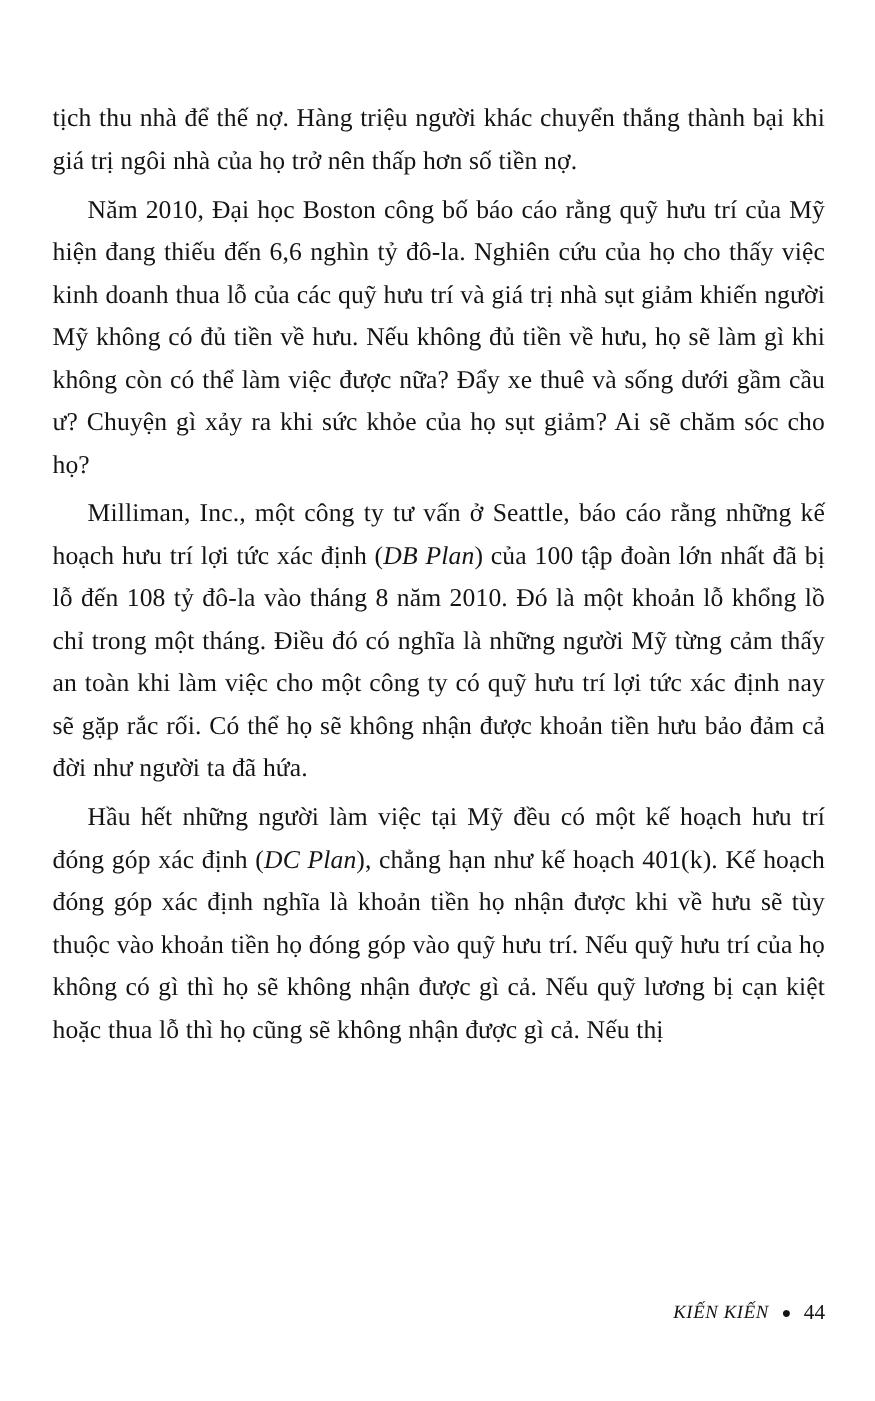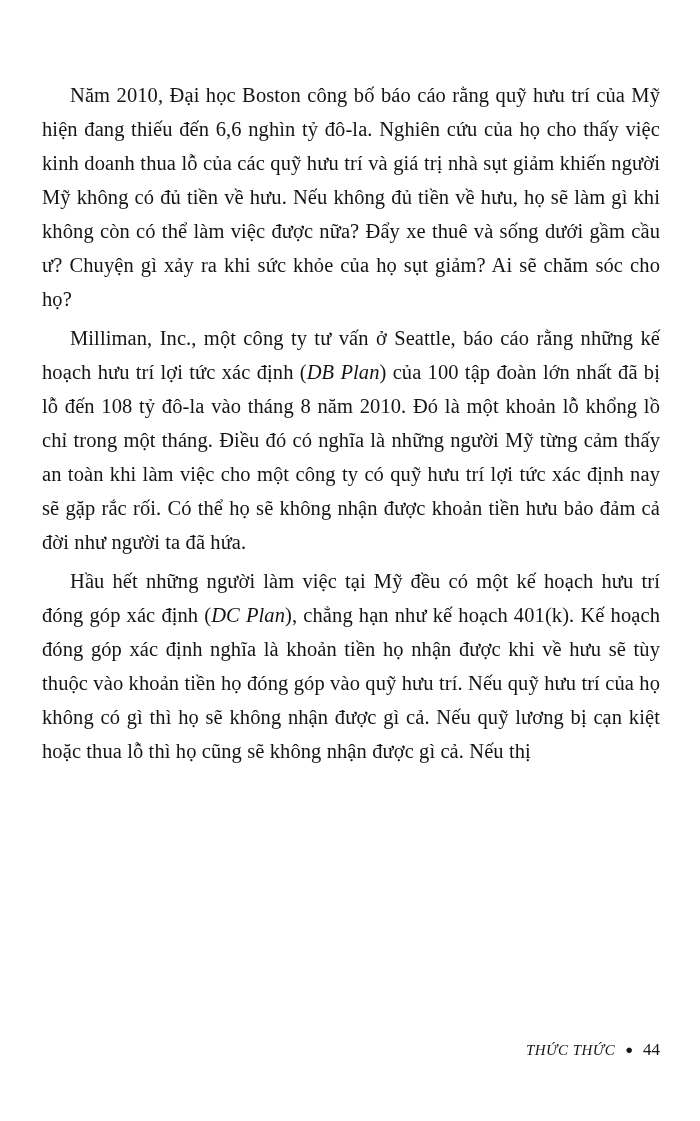--- a/index.html
+++ b/index.html
@@ -74,24 +74,25 @@
   .footer .pagenum {
     font-size: 17px;
   }
 </style>
 </head>
 <body>
 
 <div class="page">
 
   <div class="content">
+      <p><span>tịch thu nhà để thế nợ. Hàng triệu người khác chuyển thắng thành bại khi giá trị ngôi nhà của họ trở nên thấp hơn số tiền nợ.</span></p>
       <p class="indent"><span>Năm 2010, Đại học Boston công bố báo cáo rằng quỹ hưu trí của Mỹ hiện đang thiếu đến 6,6 nghìn tỷ đô-la. Nghiên cứu của họ cho thấy việc kinh doanh thua lỗ của các quỹ hưu trí và giá trị nhà sụt giảm khiến người Mỹ không có đủ tiền về hưu. Nếu không đủ tiền về hưu, họ sẽ làm gì khi không còn có thể làm việc được nữa? Đẩy xe thuê và sống dưới gầm cầu ư? Chuyện gì xảy ra khi sức khỏe của họ sụt giảm? Ai sẽ chăm sóc cho họ?</span></p>
       <p class="indent"><span>Milliman, Inc., một công ty tư vấn ở Seattle, báo cáo rằng những kế hoạch hưu trí lợi tức xác định (</span><em>DB Plan</em><span>) của 100 tập đoàn lớn nhất đã bị lỗ đến 108 tỷ đô-la vào tháng 8 năm 2010. Đó là một khoản lỗ khổng lồ chỉ trong một tháng. Điều đó có nghĩa là những người Mỹ từng cảm thấy an toàn khi làm việc cho một công ty có quỹ hưu trí lợi tức xác định nay sẽ gặp rắc rối. Có thể họ sẽ không nhận được khoản tiền hưu bảo đảm cả đời như người ta đã hứa.</span></p>
       <p class="indent"><span>Hầu hết những người làm việc tại Mỹ đều có một kế hoạch hưu trí đóng góp xác định (</span><em>DC Plan</em><span>), chẳng hạn như kế hoạch 401(k). Kế hoạch đóng góp xác định nghĩa là khoản tiền họ nhận được khi về hưu sẽ tùy thuộc vào khoản tiền họ đóng góp vào quỹ hưu trí. Nếu quỹ hưu trí của họ không có gì thì họ sẽ không nhận được gì cả. Nếu quỹ lương bị cạn kiệt hoặc thua lỗ thì họ cũng sẽ không nhận được gì cả. Nếu thị</span></p>
     </div>
 
   <div class="footer">
-    <span class="section">THỨC THỨC</span>
+    <span class="section">KIẾN KIẾN</span>
     <span class="bullet">●</span>
     <span class="pagenum">44</span>
   </div>
 
 </div>
 
 </body></html>

